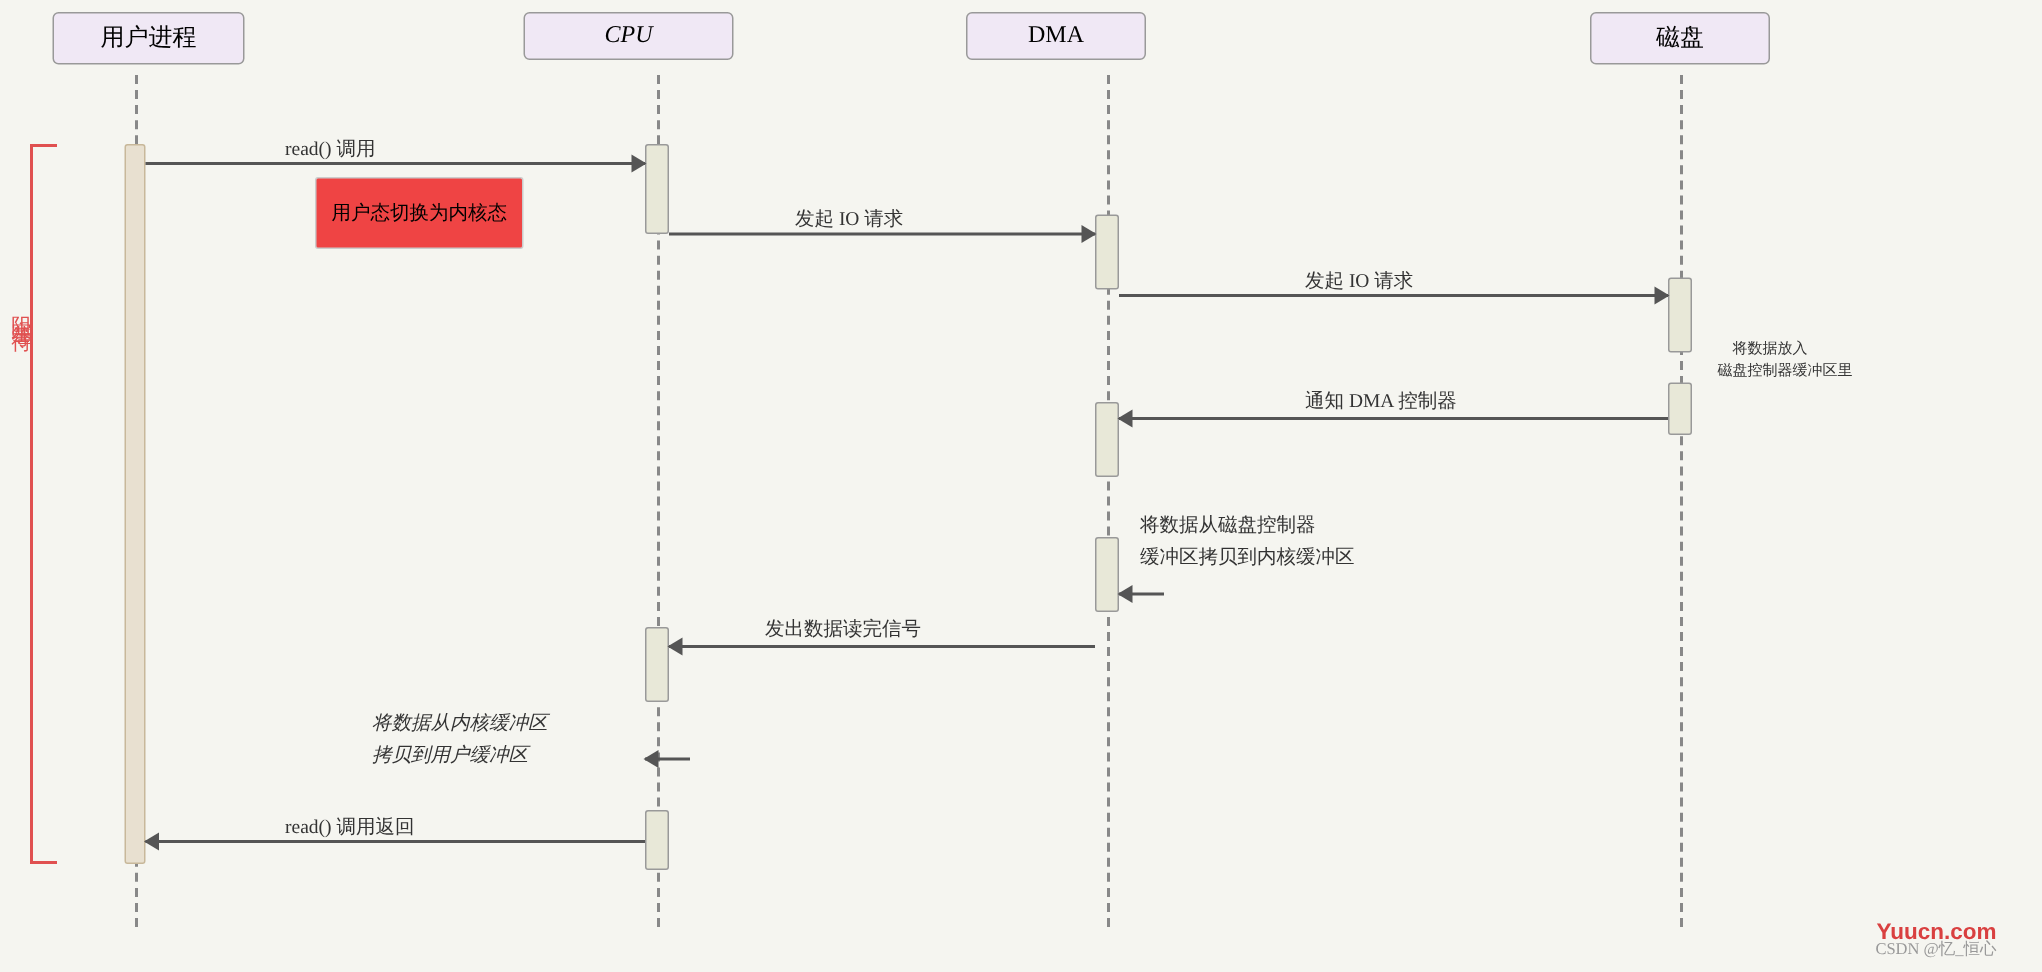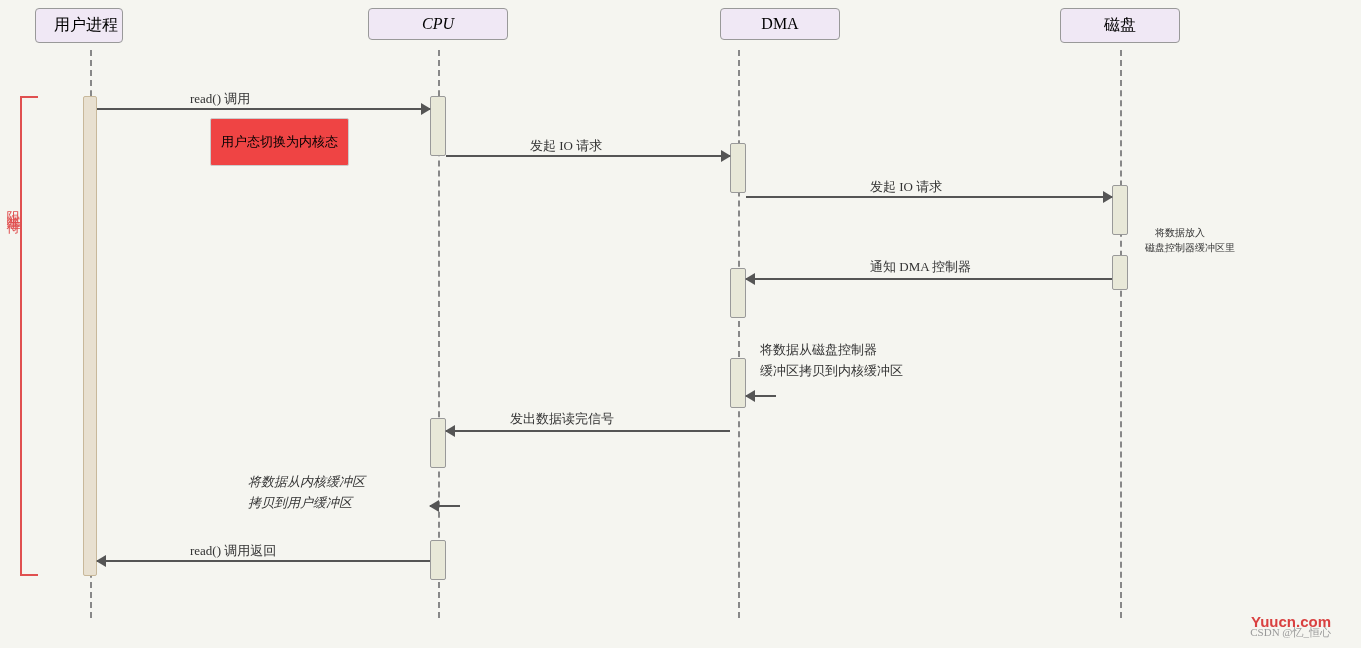--- a/index.html
+++ b/index.html
@@ -94,27 +94,27 @@
       background: #e8e0d0;
       border: 1.5px solid #c8b89a;
       border-radius: 2px;
     }
   </style>
 </head>
 <body>
 
 <div class="diagram-container">
 
-  <div class="actor-box" style="left:35px; width:88px;">
+  <div class="actor-box" style="left:35px; width:128px;">
     <span>用户进程</span>
   </div>
-  <div class="actor-box" style="left:368px; width:140px; font-style:italic;">
+  <div class="actor-box" style="left:349px; width:140px; font-style:italic;">
     <span>CPU</span>
   </div>
-  <div class="actor-box" style="left:720px; width:120px;">
+  <div class="actor-box" style="left:644px; width:120px;">
     <span>DMA</span>
   </div>
   <div class="actor-box" style="left:1060px; width:120px;">
     <span>磁盘</span>
   </div>
 
   <div class="lifeline" style="left:90px;"></div>
   <div class="lifeline" style="left:438px;"></div>
   <div class="lifeline" style="left:738px;"></div>
   <div class="lifeline" style="left:1120px;"></div>

